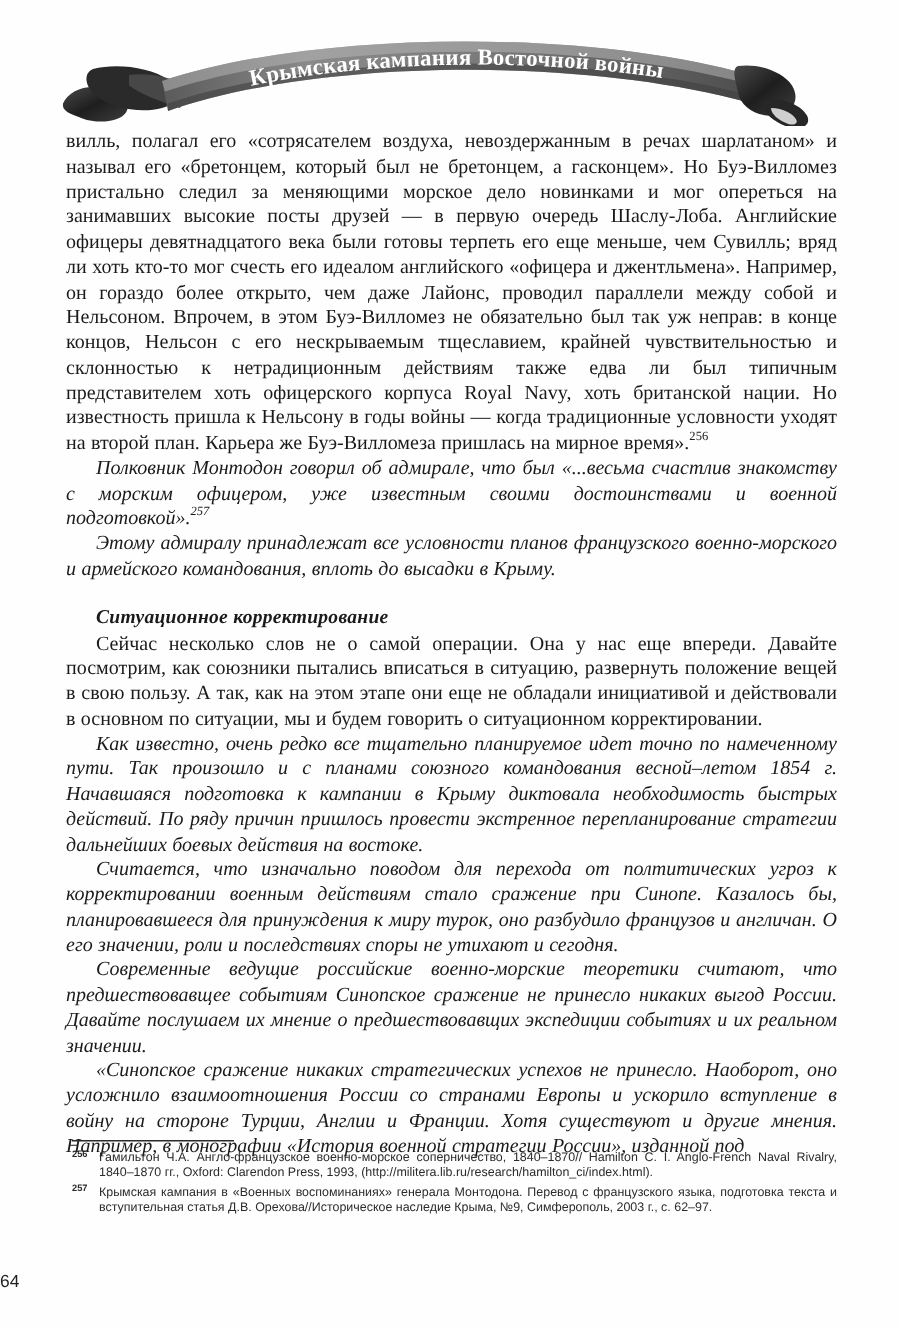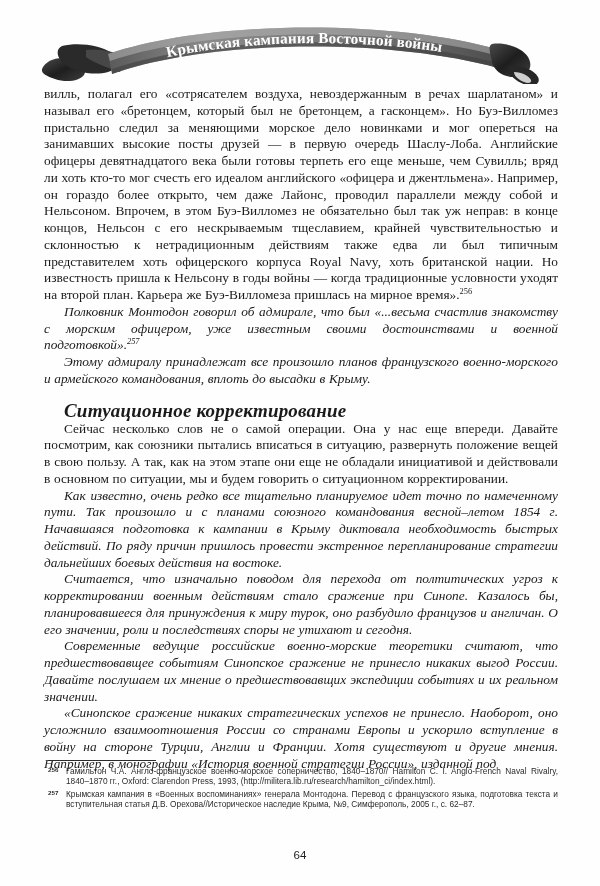--- a/index.html
+++ b/index.html
@@ -65,21 +65,21 @@
     font-size: 8.4px;
     vertical-align: super;
     line-height: 0;
   }
   h2.section-head {
     margin: 13px 0 0 0;
     text-indent: 20px;
     font-family: "Liberation Serif", "DejaVu Serif", serif;
     font-style: italic;
     font-weight: 700;
-    font-size: 19px;
+    font-size: 13px;
     line-height: 20px;
     letter-spacing: 0.2px;
   }
 
   
   .footnotes {
     position: absolute;
     left: 44px;
     top: 760px;
     width: 514px;
@@ -108,21 +108,21 @@
     font-weight: 700;
     font-family: "Liberation Sans", "DejaVu Sans", sans-serif;
   }
 
   
   .page-number {
     position: absolute;
     left: 0;
     top: 848px;
     width: 600px;
-    text-align: center;
+    text-align: left;
     font-family: "Liberation Sans", "DejaVu Sans", sans-serif;
     font-size: 11.6px;
     color: #1f1f1f;
   }
 </style>
 </head>
 <body>
 
 <div class="page">
 
@@ -181,21 +181,21 @@
       </text>
     </svg>
   </div>
 
   <div class="content">
 
     <p class="body-par no-indent"><span>вилль, полагал его «сотрясателем воздуха, невоздержанным в речах шарлатаном» и называл его «бретонцем, который был не бретонцем, а гасконцем». Но Буэ-Вилломез пристально следил за меняющими морское дело новинками и мог опереться на занимавших высокие посты друзей — в первую очередь Шаслу-Лоба. Английские офицеры девятнадцатого века были готовы терпеть его еще меньше, чем Сувилль; вряд ли хоть кто-то мог счесть его идеалом английского «офицера и джентльмена». Например, он гораздо более открыто, чем даже Лайонс, проводил параллели между собой и Нельсоном. Впрочем, в этом Буэ-Вилломез не обязательно был так уж неправ: в конце концов, Нельсон с его нескрываемым тщеславием, крайней чувствительностью и склонностью к нетрадиционным действиям также едва ли был типичным представителем хоть офицерского корпуса Royal Navy, хоть британской нации. Но известность пришла к Нельсону в годы войны — когда традиционные условности уходят на второй план. Карьера же Буэ-Вилломеза пришлась на мирное время».</span><span class="sup-note">256</span></p>
 
     <p class="body-par"><span>Полковник Монтодон говорил об адмирале, что был «...весьма счастлив знакомству с морским офицером, уже известным своими достоинствами и военной подготовкой».</span><span class="sup-note">257</span></p>
 
-    <p class="body-par"><span>Этому адмиралу принадлежат все произошло планов французского военно-морского и армейского командования, вплоть до высадки в Крыму.</span></p>
+    <p class="body-par"><span>Этому адмиралу принадлежат все условности планов французского военно-морского и армейского командования, вплоть до высадки в Крыму.</span></p>
 
 
     <h2 class="section-head">Ситуационное корректирование</h2>
 
     <p class="body-par"><span>Сейчас несколько слов не о самой операции. Она у нас еще впереди. Давайте посмотрим, как союзники пытались вписаться в ситуацию, развернуть положение вещей в свою пользу. А так, как на этом этапе они еще не обладали инициативой и действовали в основном по ситуации, мы и будем говорить о ситуационном корректировании.</span></p>
 
     <p class="body-par"><span>Как известно, очень редко все тщательно планируемое идет точно по намеченному пути. Так произошло и с планами союзного командования весной–летом 1854 г. Начавшаяся подготовка к кампании в Крыму диктовала необходимость быстрых действий. По ряду причин пришлось провести экстренное перепланирование стратегии дальнейших боевых действия на востоке.</span></p>
 
     <p class="body-par"><span>Считается, что изначально поводом для перехода от полтитических угроз к корректировании военным действиям стало сражение при Синопе. Казалось бы, планировавшееся для принуждения к миру турок, оно разбудило французов и англичан. О его значении, роли и последствиях споры не утихают и сегодня.</span></p>
 
@@ -206,19 +206,19 @@
   </div>
 
   <div class="footnotes">
     <div class="fn-rule"></div>
 
     <div class="footnote">
       <span class="fn-num">256</span><span>Гамильтон Ч.А. Англо-французское военно-морское соперничество, 1840–1870// Hamilton C. I. Anglo-French Naval Rivalry, 1840–1870 гг., Oxford: Clarendon Press, 1993, (http://militera.lib.ru/research/hamilton_ci/index.html).</span>
     </div>
 
     <div class="footnote">
-      <span class="fn-num">257</span><span>Крымская кампания в «Военных воспоминаниях» генерала Монтодона. Перевод с французского языка, подготовка текста и вступительная статья Д.В. Орехова//Историческое наследие Крыма, №9, Симферополь, 2005 г., с. 62–87.</span>
+      <span class="fn-num">257</span><span>Крымская кампания в «Военных воспоминаниях» генерала Монтодона. Перевод с французского языка, подготовка текста и вступительная статья Д.В. Орехова//Историческое наследие Крыма, №9, Симферополь, 2003 г., с. 62–97.</span>
     </div>
   </div>
 
   <div class="page-number">64</div>
 
 </div>
 
 </body></html>

